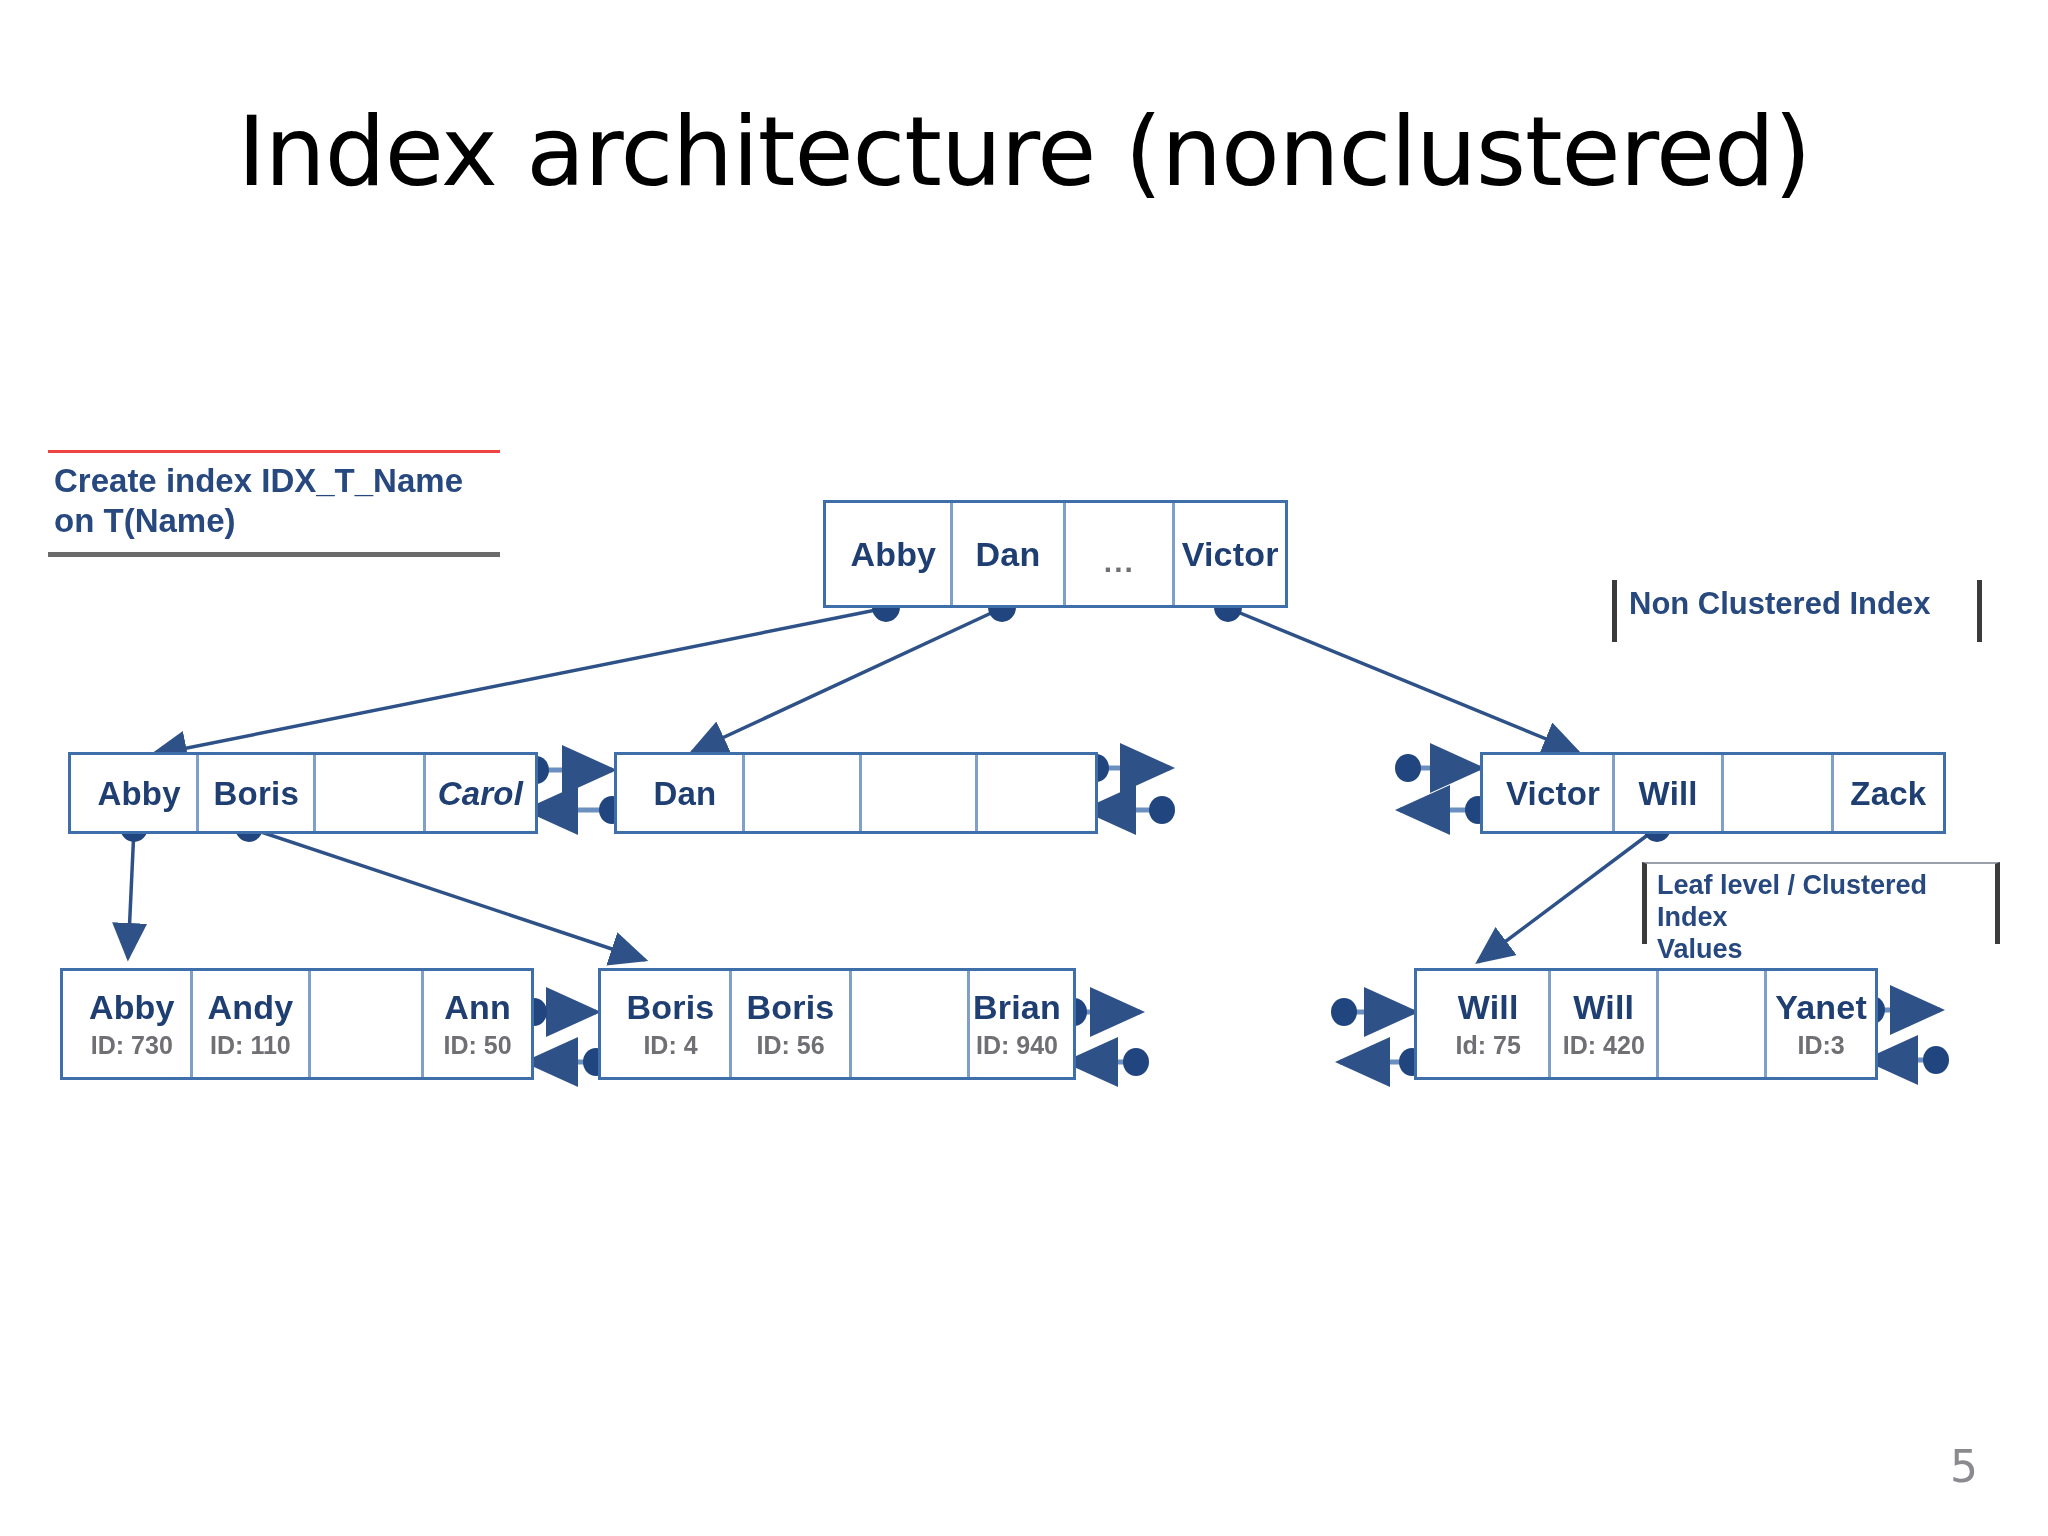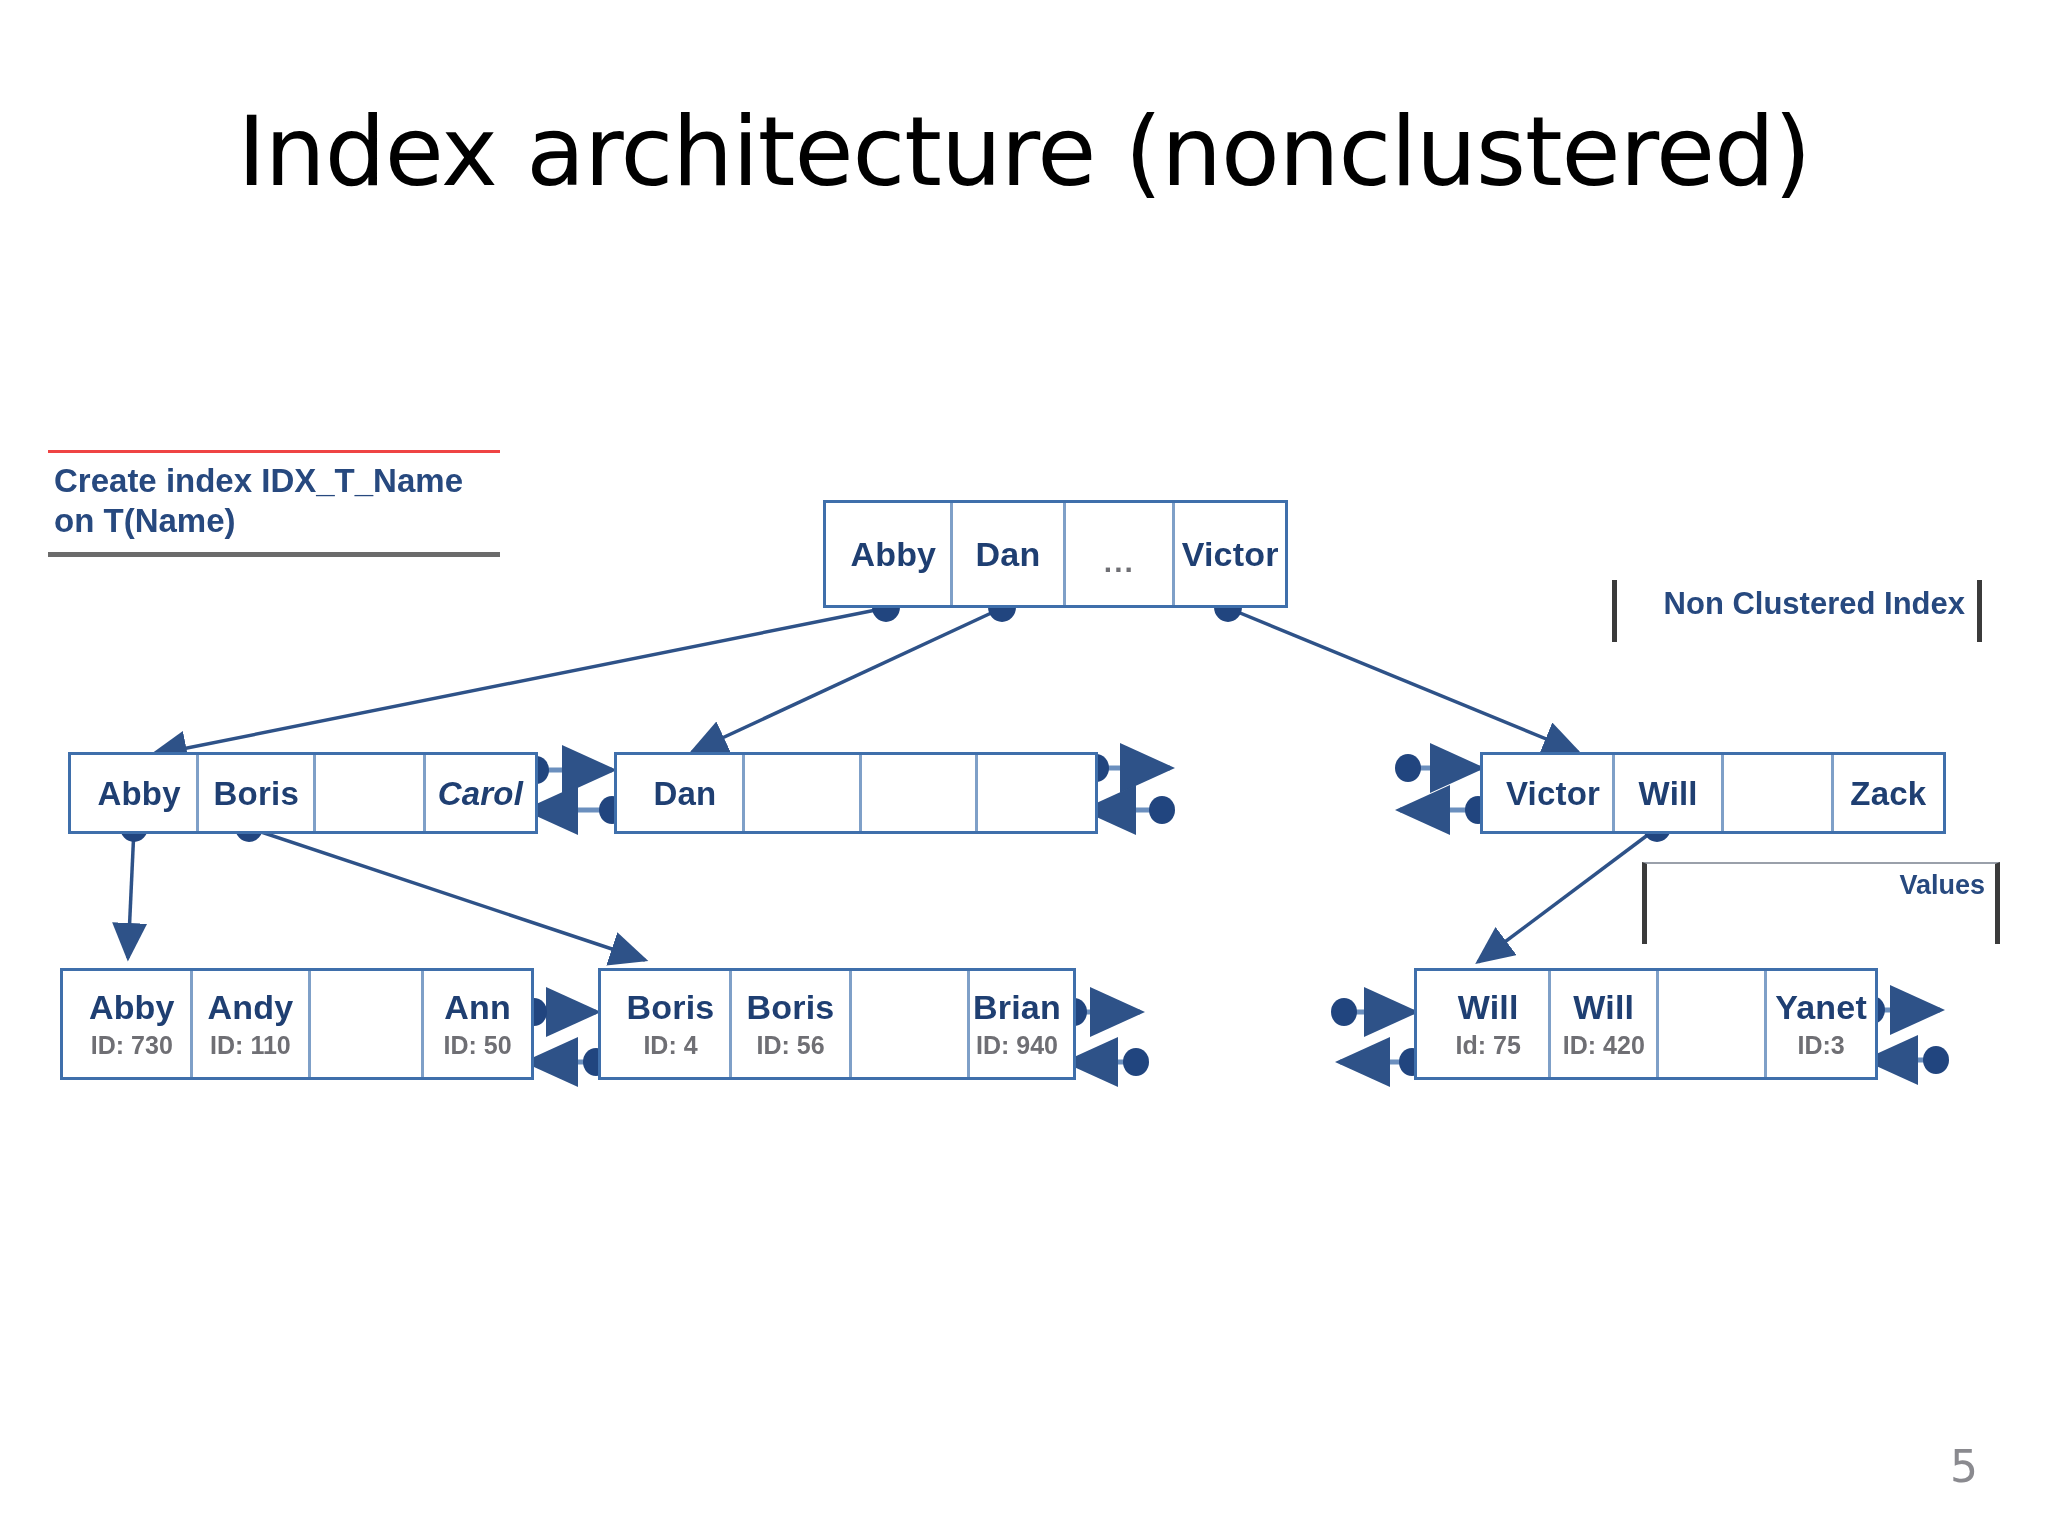--- a/index.html
+++ b/index.html
@@ -54,21 +54,21 @@
 
   
   .node.lvl1{height:108px;}
   .node.lvl2{height:82px;}
   .node.leaf{height:112px;}
   .node.lvl2 .name{font-size:33px;}
 
   
   .caption{
     position:absolute;
-    color:#27497f;font-weight:bold;text-align:right;
+    color:#27497f;font-weight:bold;text-align:left;
     box-sizing:border-box;
   }
   .caption .ctext{display:block;line-height:1.18;}
   .cap-nci{
     left:1612px;top:580px;width:370px;height:62px;
     font-size:31px;padding:6px 12px 0 12px;
     border-left:5px solid #3b3b3b;border-right:5px solid #3b3b3b;
   }
   .cap-leaf{
     left:1642px;top:862px;width:358px;height:82px;
@@ -304,20 +304,21 @@
     <div class="create-box">
       <span class="ctxt">Create index IDX_T_Name</span>
       <span class="ctxt">on T(Name)</span>
     </div>
 
     <div class="caption cap-nci">
       <span class="ctext">Non Clustered Index</span>
     </div>
 
     <div class="caption cap-leaf">
+      <span class="ctext">Leaf level / Clustered Index</span>
       <span class="ctext">Values</span>
     </div>
 
   </div>
 
   <div class="pagenum">5</div>
 
 </div>
 
 </body></html>

